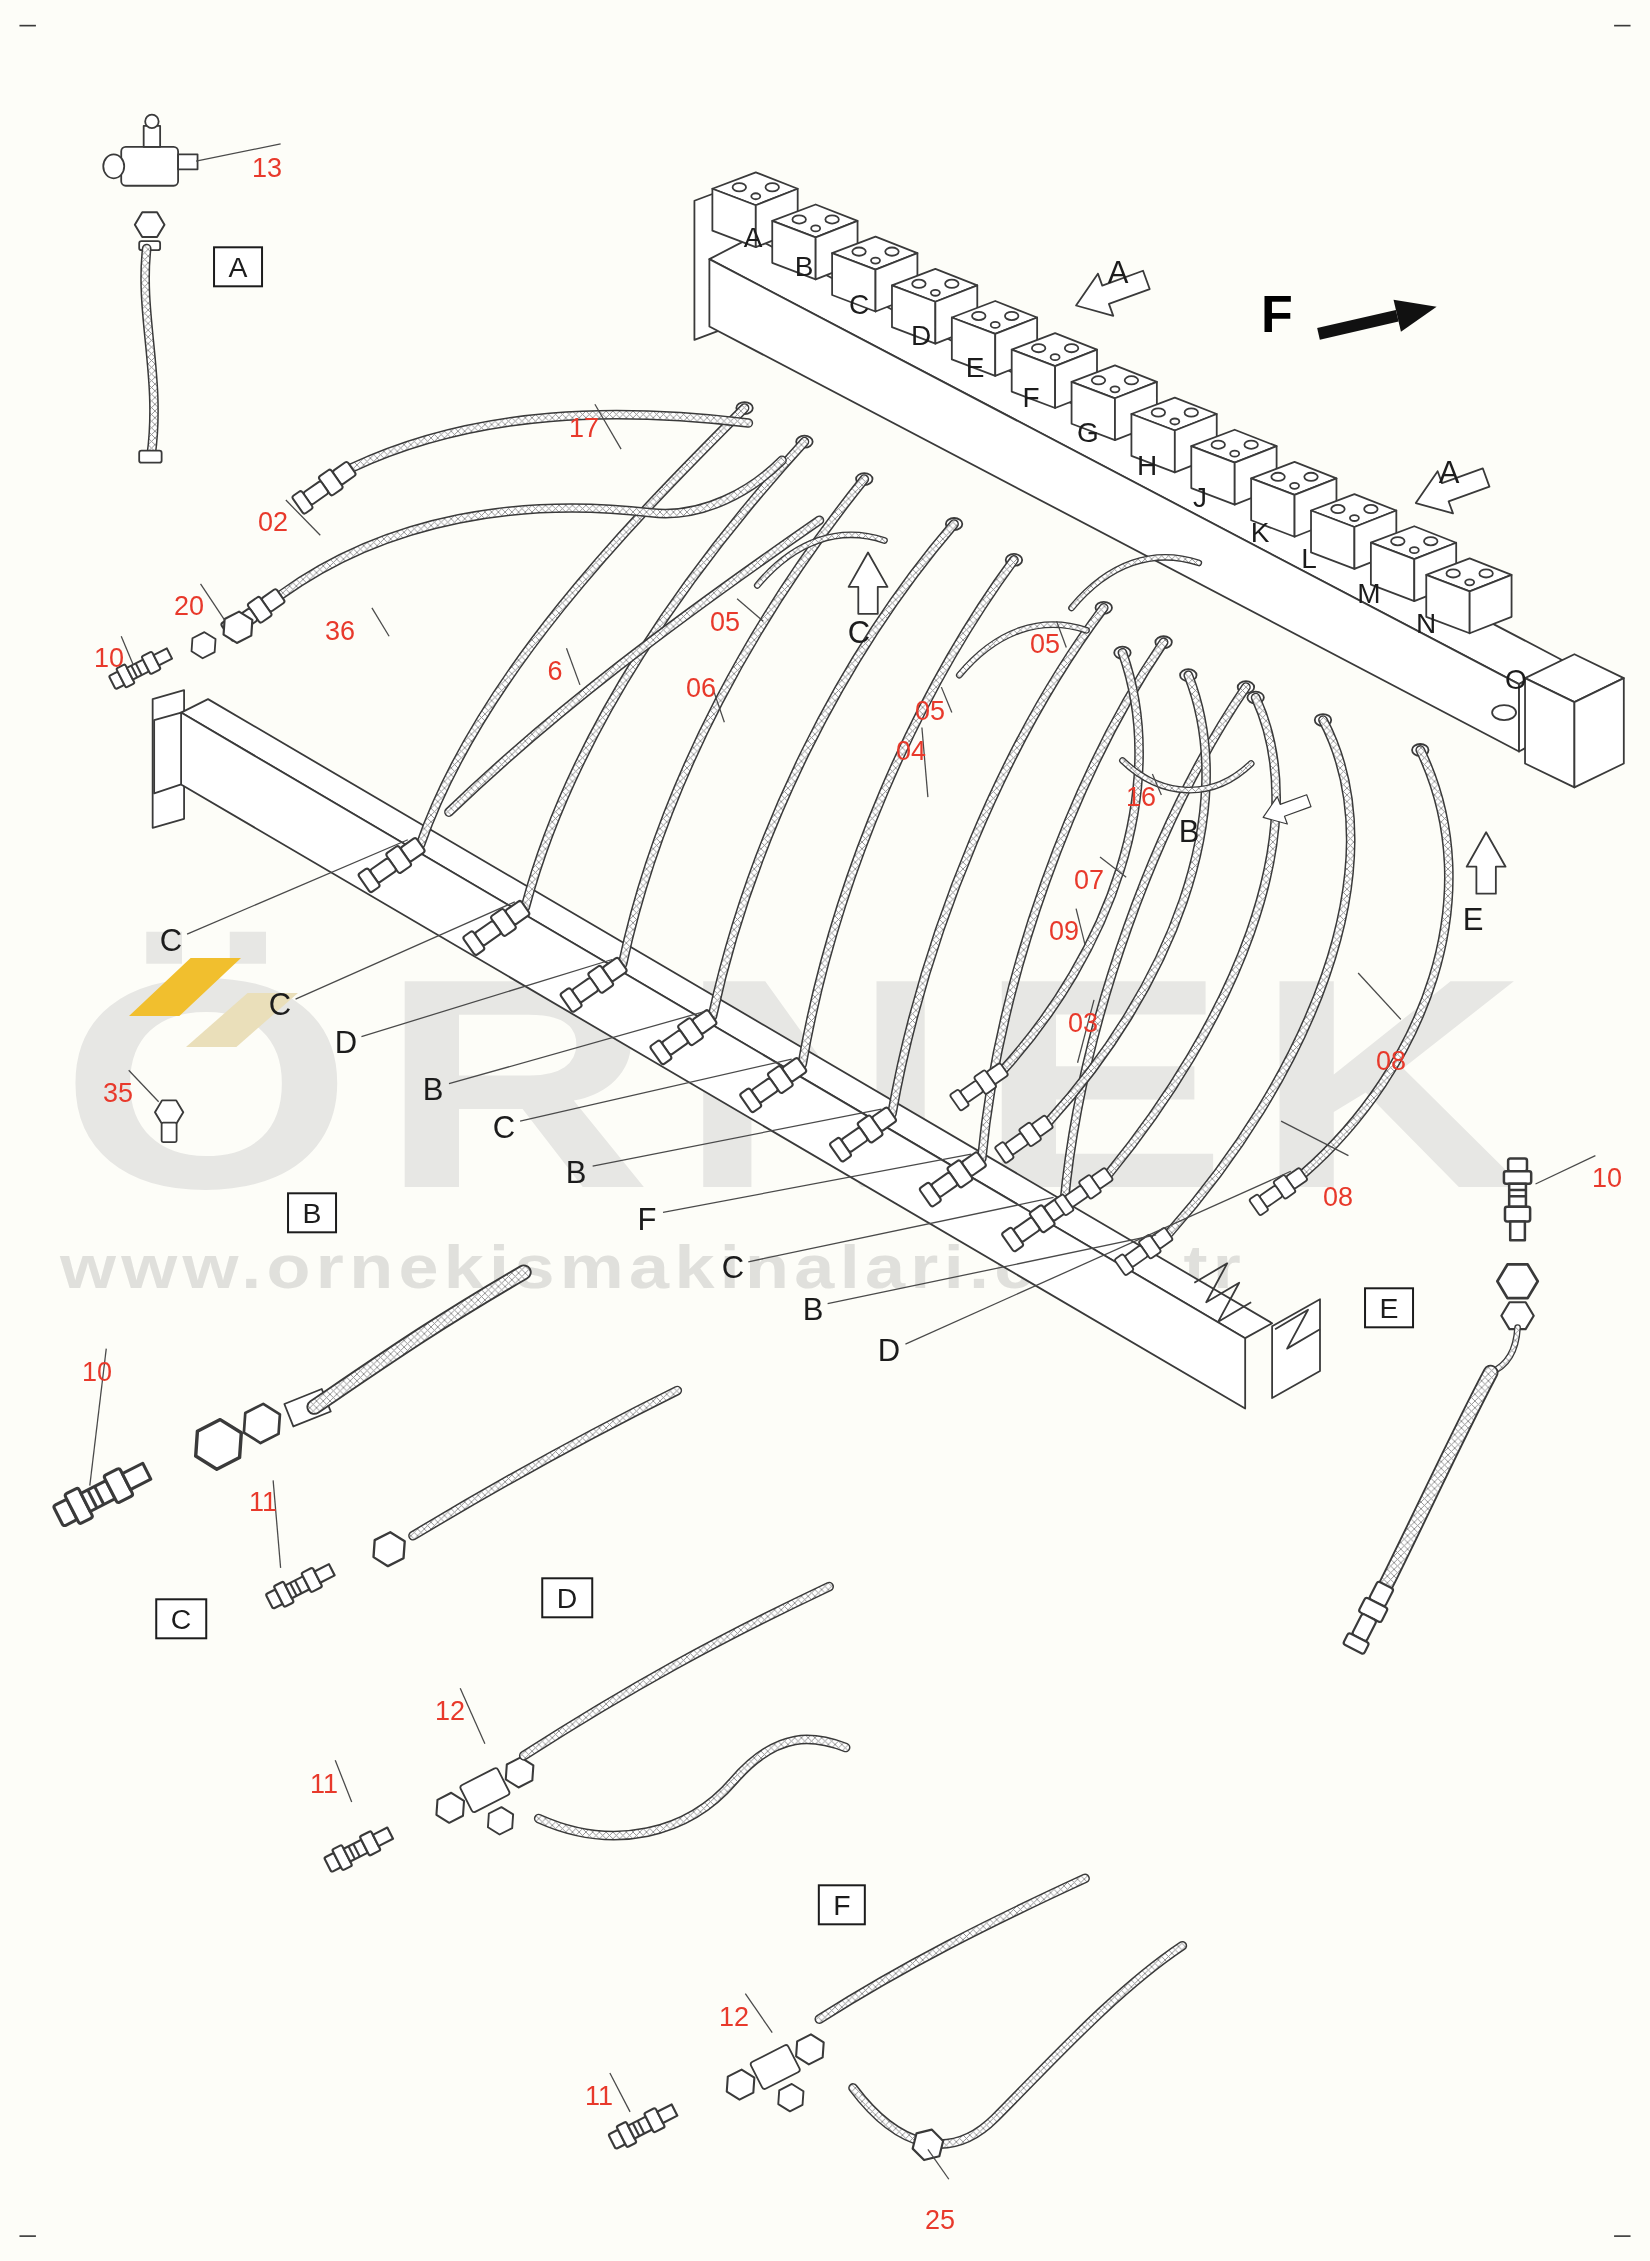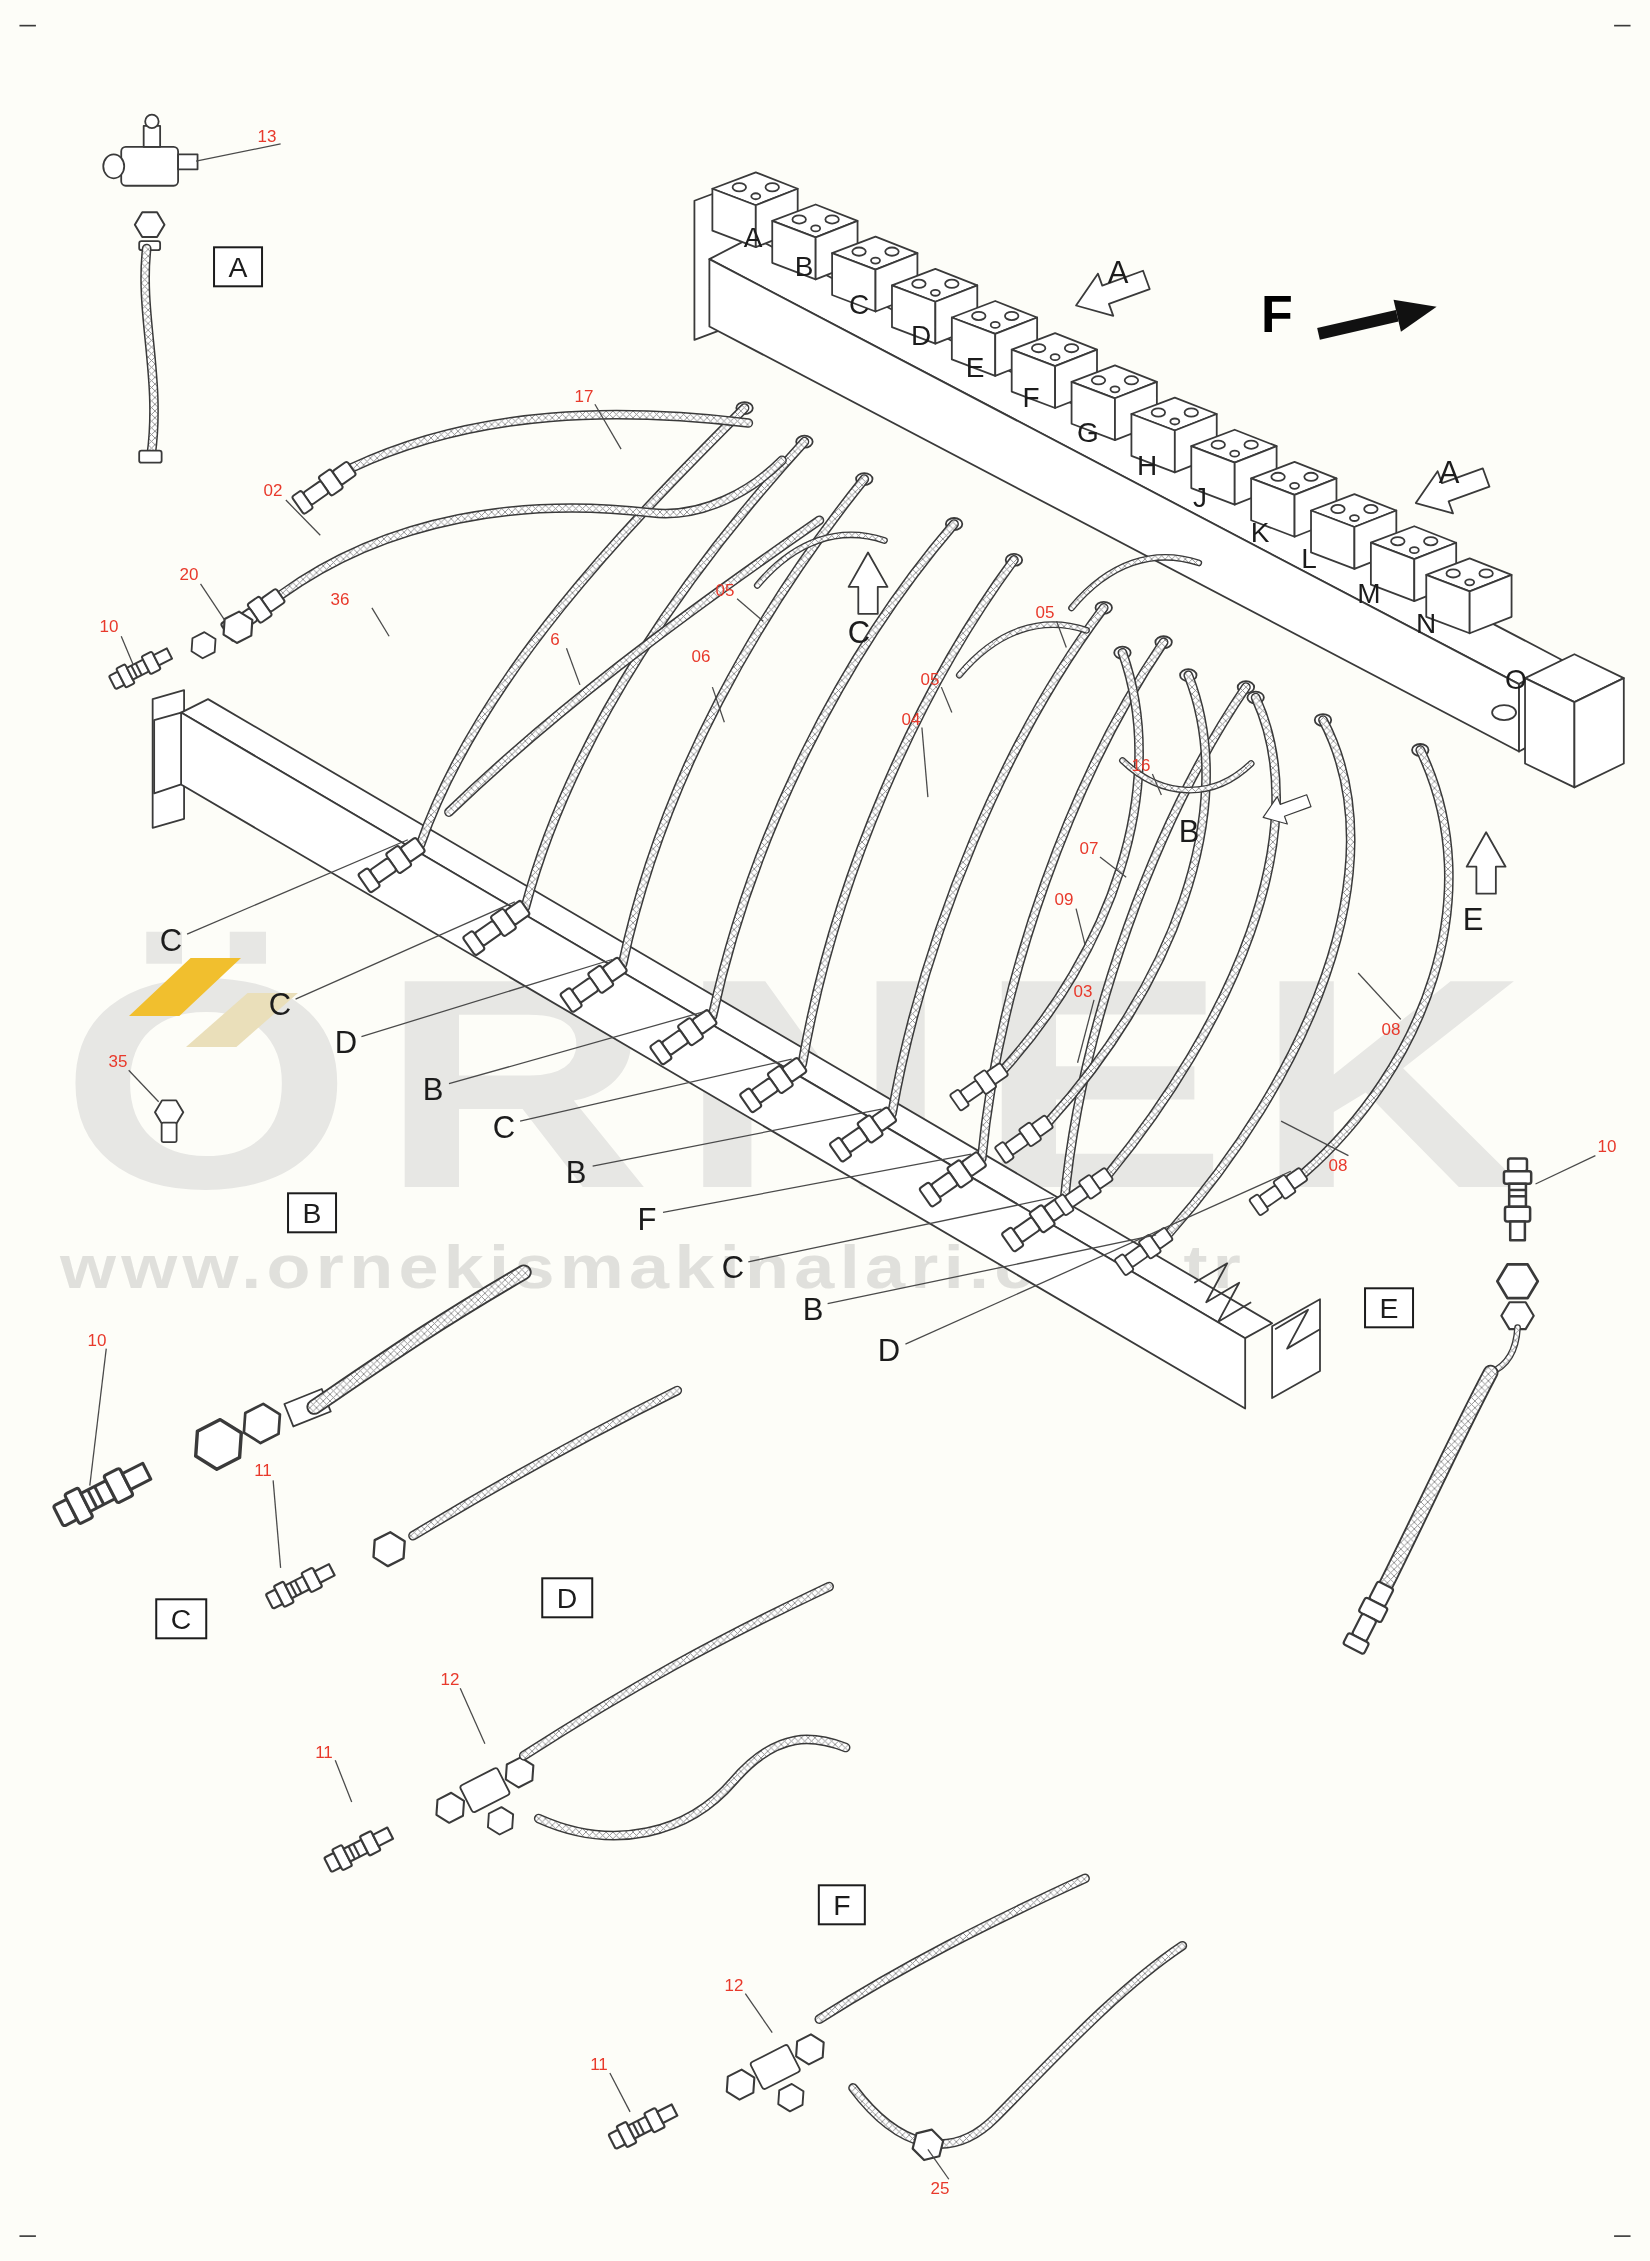--- a/index.html
+++ b/index.html
@@ -28,21 +28,21 @@
   .thin{stroke:#3a3a3a;stroke-width:2.4;fill:#fff;stroke-linejoin:round;}
   .ln{stroke:#3a3a3a;stroke-width:2.2;fill:none;}
   .leader{stroke:#4a4a4a;stroke-width:1.7;}
   .hose-o{fill:none;stroke:#3a3a3a;stroke-width:13;stroke-linecap:round;}
   .hose-i{fill:none;stroke:url(#braid);stroke-width:9;stroke-linecap:round;}
   .sm .hose-o{stroke-width:9;}   .sm .hose-i{stroke-width:5.5;}
   .big .hose-o{stroke-width:21;} .big .hose-i{stroke-width:16;}
   
   .lbl{position:absolute;z-index:2;transform:translate(-50%,-50%);
        white-space:nowrap;line-height:1;}
-  .pn{color:#e8392b;font-size:17px;}
+  .pn{color:#e8392b;font-size:27px;margin-top:32px;}
   .port{color:#1c1c1c;font-size:28px;}
   .viewletter{color:#1c1c1c;font-size:31px;}
   .boxletter{color:#1c1c1c;font-size:28.4px;border:2.2px solid #1c1c1c;
              background:#fff;padding:4.5px 13.5px;}
   .fbold{color:#000;font-size:52px;font-weight:bold;}
 </style>
 </head>
 <body>
 
 <div class="page">

